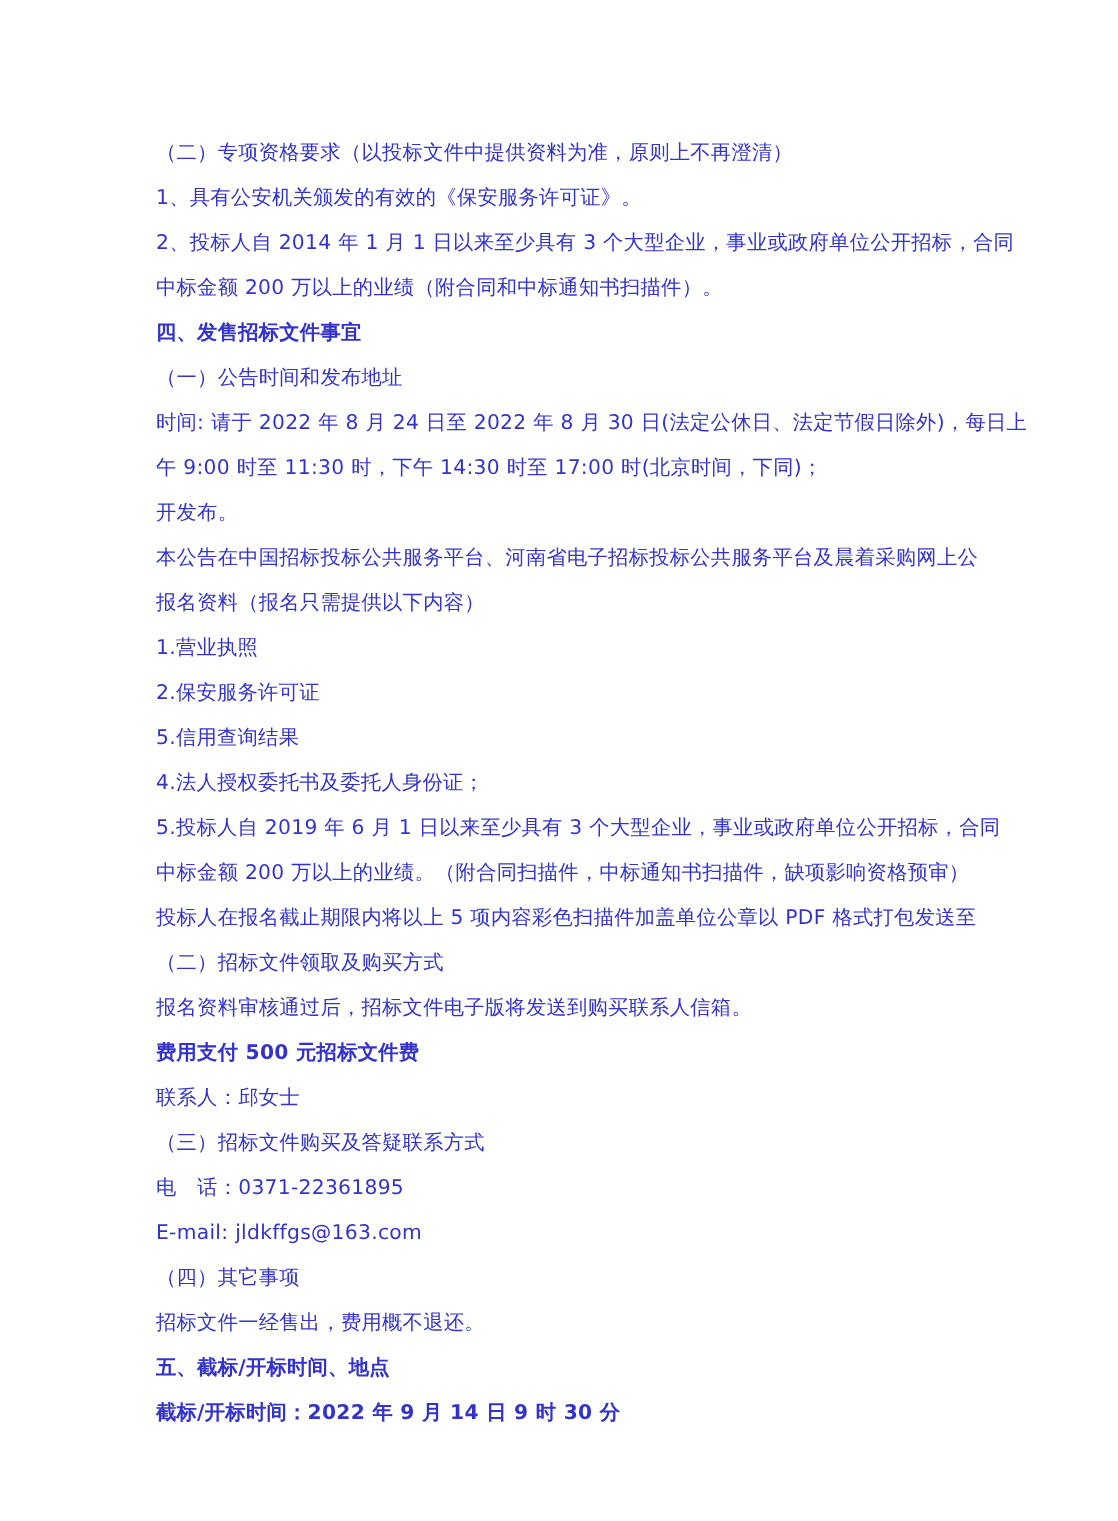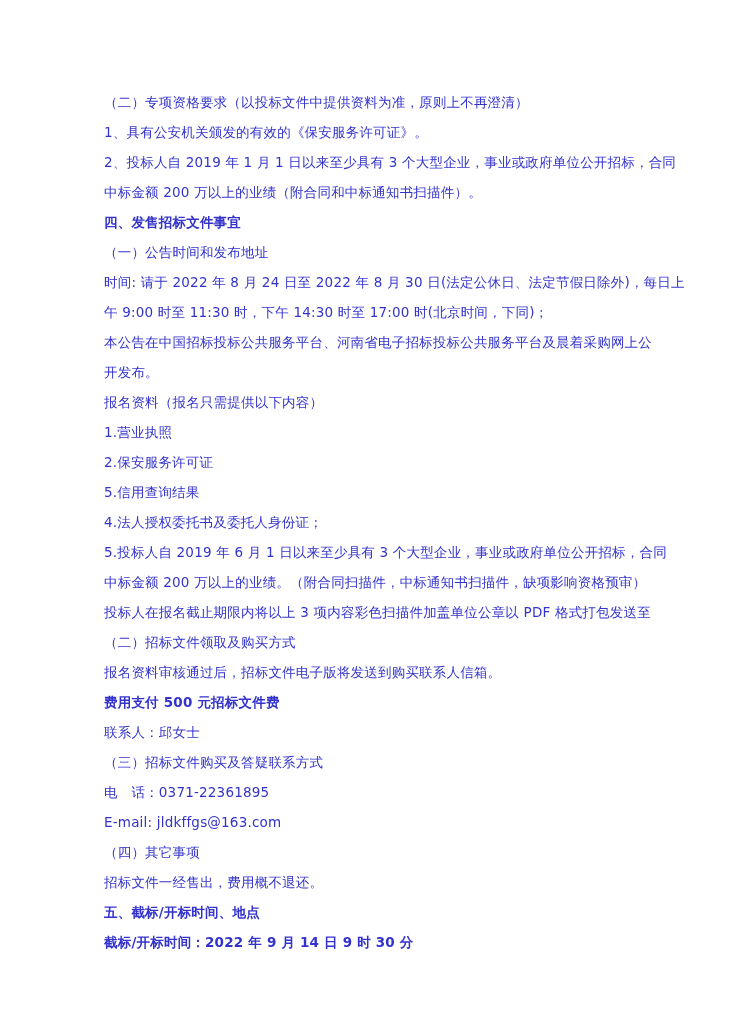--- a/index.html
+++ b/index.html
@@ -34,36 +34,36 @@
     font-weight: bold;
   }
 </style>
 </head>
 <body>
 
 <div class="page">
   <div class="doc" style="color: rgb(51, 51, 204);">
       <div class="line">（二）专项资格要求（以投标文件中提供资料为准，原则上不再澄清）</div>
       <div class="line">1、具有公安机关颁发的有效的《保安服务许可证》。</div>
-      <div class="line">2、投标人自 2019 年 1 月 1 日以来至少具有 3 个大型企业，事业或政府单位公开招标，合同</div>
+      <div class="line">2、投标人自 2014 年 1 月 1 日以来至少具有 3 个大型企业，事业或政府单位公开招标，合同</div>
       <div class="line">中标金额 200 万以上的业绩（附合同和中标通知书扫描件）。</div>
       <div class="line bold">四、发售招标文件事宜</div>
       <div class="line">（一）公告时间和发布地址</div>
       <div class="line">时间: 请于 2022 年 8 月 24 日至 2022 年 8 月 30 日(法定公休日、法定节假日除外)，每日上</div>
       <div class="line">午 9:00 时至 11:30 时，下午 14:30 时至 17:00 时(北京时间，下同)；</div>
+      <div class="line">开发布。</div>
       <div class="line">本公告在中国招标投标公共服务平台、河南省电子招标投标公共服务平台及晨着采购网上公</div>
-      <div class="line">开发布。</div>
       <div class="line">报名资料（报名只需提供以下内容）</div>
       <div class="line">1.营业执照</div>
       <div class="line">2.保安服务许可证</div>
       <div class="line">5.信用查询结果</div>
       <div class="line">4.法人授权委托书及委托人身份证；</div>
       <div class="line">5.投标人自 2019 年 6 月 1 日以来至少具有 3 个大型企业，事业或政府单位公开招标，合同</div>
       <div class="line">中标金额 200 万以上的业绩。（附合同扫描件，中标通知书扫描件，缺项影响资格预审）</div>
-      <div class="line">投标人在报名截止期限内将以上 3 项内容彩色扫描件加盖单位公章以 PDF 格式打包发送至</div>
+      <div class="line">投标人在报名截止期限内将以上 5 项内容彩色扫描件加盖单位公章以 PDF 格式打包发送至</div>
       <div class="line">（二）招标文件领取及购买方式</div>
       <div class="line">报名资料审核通过后，招标文件电子版将发送到购买联系人信箱。</div>
       <div class="line bold">费用支付 500 元招标文件费</div>
       <div class="line">联系人：邱女士</div>
       <div class="line">（三）招标文件购买及答疑联系方式</div>
       <div class="line">电　话：0371-22361895</div>
       <div class="line">E-mail: jldkffgs@163.com</div>
       <div class="line">（四）其它事项</div>
       <div class="line">招标文件一经售出，费用概不退还。</div>
       <div class="line bold">五、截标/开标时间、地点</div>

